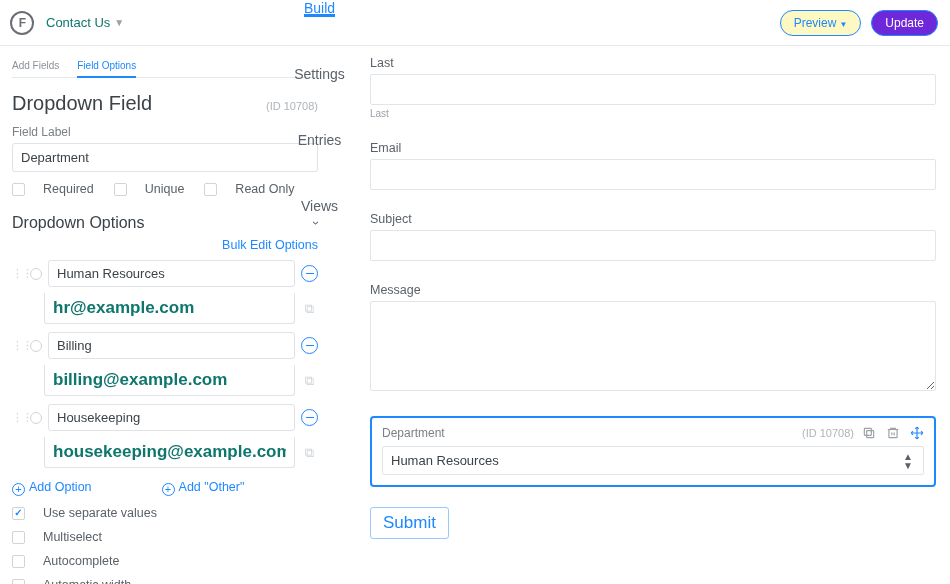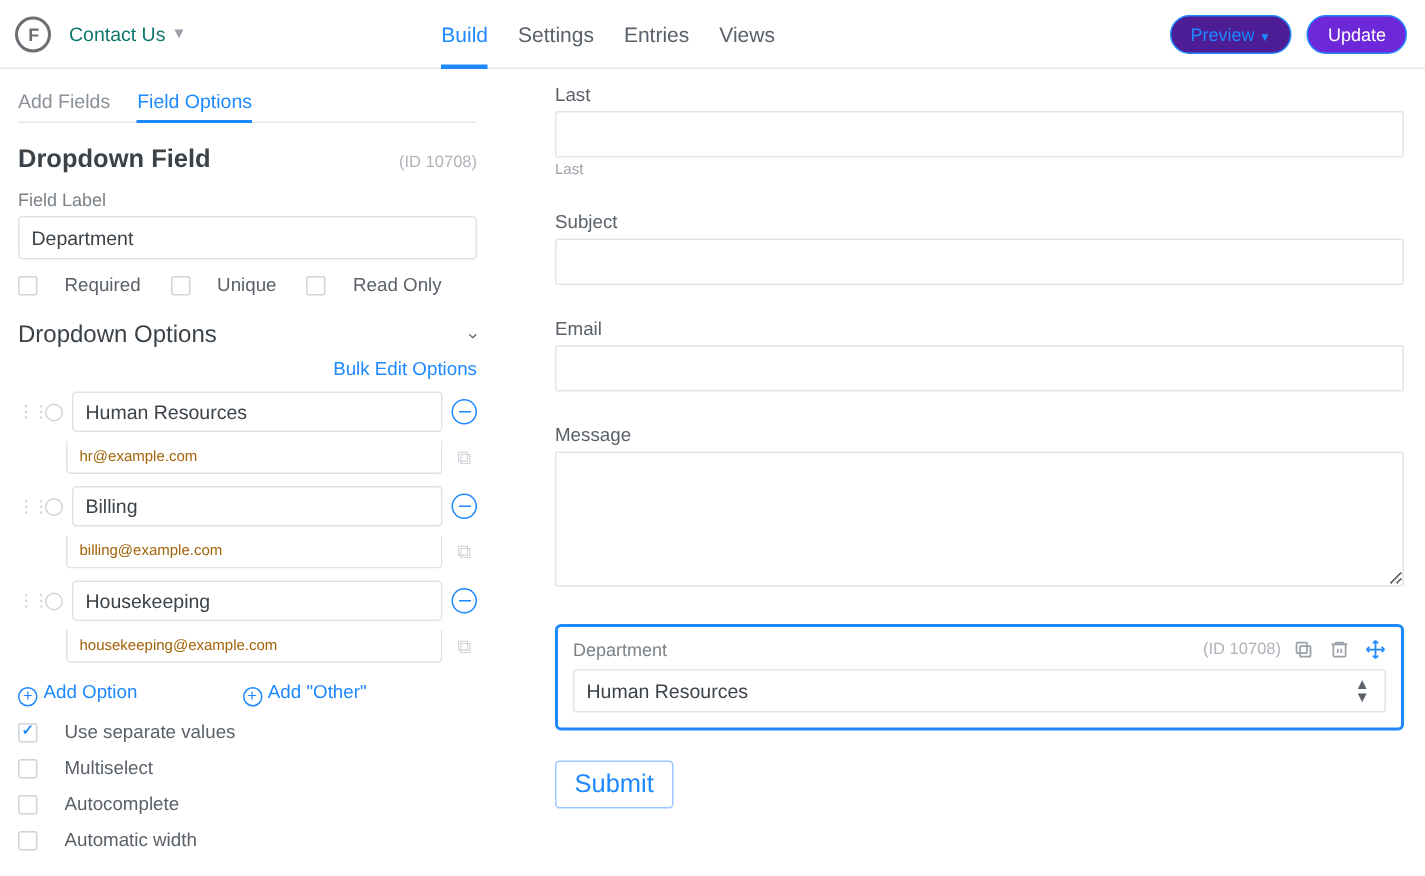--- a/index.html
+++ b/index.html
@@ -21,49 +21,49 @@
     padding: 0 12px 0 10px;
   }
   .logo-circle {
     width: 24px; height: 24px; border: 2px solid #6b6f73; border-radius: 50%;
     display: flex; align-items: center; justify-content: center;
     font-weight: 700; font-size: 12px; color: #6b6f73; letter-spacing: -1px;
     margin-right: 12px;
   }
   .form-title { font-size: 13px; color: #0f766e; font-weight: 400; margin-right: 4px; }
   .title-caret { color: #9aa1a8; font-size: 10px; }
-  .top-tabs { display: flex; gap: 20px; margin-left: 170px; height: 100%; align-items: center; }
+  .top-tabs { display: flex; gap: 50px; margin-left: 170px; height: 100%; align-items: center; flex-direction: column; }
   .top-tab { font-size: 14px; color: #5a6169; cursor: pointer; height: 100%; display: flex; align-items: center; position: relative; }
   .top-tab.active { color: #1e88ff; font-weight: 500; }
   .top-tab.active::after {
     content: ""; position: absolute; left: 0; right: 0; bottom: -1px; height: 3px; background: #1e88ff;
   }
   .top-actions { margin-left: auto; display: flex; gap: 10px; align-items: center; }
   .btn {
     border-radius: 16px; font-size: 12px; padding: 5px 13px; cursor: pointer;
-    border: 1px solid #1e88ff; background: #4c1d95; color: #1e88ff;
+    border: 1px solid #1e88ff; background: #fef9c3; color: #1e88ff;
   }
   .btn.primary { background: #6d28d9; color: #fff; }
   .btn .tri { font-size: 8px; margin-left: 3px; }
 
   
   .main { display: flex; height: calc(584px - 46px); }
   .sidebar { width: 330px; padding: 0 12px 8px 12px; overflow: hidden; flex-shrink: 0; }
   .canvas { flex: 1 1 auto; padding: 10px 14px 0 40px; overflow: hidden; }
 
   
   .subtabs { display: flex; gap: 18px; margin-top: 8px; border-bottom: 1px solid #e6e9eb; }
-  .subtab { font-size: 13px; color: #8a9199; padding: 6px 0; cursor: pointer; position: relative; }
+  .subtab { font-size: 10px; color: #8a9199; padding: 6px 0; cursor: pointer; position: relative; }
   .subtab.active { color: #1e88ff; }
   .subtab.active::after {
     content: ""; position: absolute; left: 0; right: 0; bottom: -1px; height: 2px; background: #1e88ff;
   }
 
   .section-head { display: flex; align-items: baseline; justify-content: space-between; margin-top: 14px; }
-  .section-head h2 { font-size: 17px; font-weight: 700; color: #3b4248; }
+  .section-head h2 { font-size: 20px; font-weight: 400; color: #3b4248; }
   .id-badge { font-size: 11px; color: #aeb4ba; }
   .field-label { font-size: 12px; color: #7a8187; margin-top: 10px; }
   .text-input {
     width: 100%; border: 1px solid #dfe3e7; border-radius: 3px; padding: 6px 8px;
     font-size: 13px; color: #3b4248; margin-top: 4px; background: #fff;
   }
   .check-row { display: flex; gap: 20px; margin-top: 10px; }
   .chk { display: flex; align-items: center; gap: 18px; font-size: 12.5px; color: #5a6169; cursor: pointer; }
   .chk .box {
     width: 13px; height: 13px; border: 1px solid #cfd4d9; border-radius: 2px; background: #fff;
@@ -86,21 +86,21 @@
     font-size: 13px; color: #3b4248; background: #fff;
   }
   .minus {
     width: 17px; height: 17px; border: 1.5px solid #1e88ff; border-radius: 50%;
     display: flex; align-items: center; justify-content: center; cursor: pointer; flex-shrink: 0;
   }
   .minus::before { content: ""; width: 8px; height: 1.5px; background: #1e88ff; }
   .sep-row { display: flex; align-items: center; gap: 6px; margin-top: 6px; padding-left: 32px; }
   .sep-input {
     flex: 1 1 auto; border: 1px solid #dfe3e7; border-top: none; border-radius: 0 0 3px 3px;
-    padding: 5px 8px; font-size: 10px; color: #a16207; background: #fff;
+    padding: 5px 8px; font-size: 17px; color: #0f766e; background: #fff; font-weight: bold;
   }
   .copy-ico { width: 17px; color: #cfd4d9; font-size: 13px; text-align: center; cursor: pointer; }
 
   .add-links { display: flex; gap: 70px; margin-top: 12px; }
   .add-link { color: #1e88ff; font-size: 12.5px; cursor: pointer; }
   .add-link .plus {
     display: inline-flex; width: 13px; height: 13px; border: 1.2px solid #1e88ff; border-radius: 50%;
     align-items: center; justify-content: center; font-size: 11px; line-height: 1; margin-right: 4px; position: relative; top: 2px;
   }
 
@@ -254,25 +254,25 @@
     </div>
   </div>
 
   <div class="canvas">
     <div class="pv-field">
       <div class="pv-label">Last</div>
       <input class="pv-input" style="">
       <div class="pv-sub">Last</div>
     </div>
     <div class="pv-field">
+      <div class="pv-label">Email</div>
+      <input class="pv-input" style="">
+    </div>
+    <div class="pv-field">
       <div class="pv-label">Subject</div>
-      <input class="pv-input" style="">
-    </div>
-    <div class="pv-field">
-      <div class="pv-label">Email</div>
       <input class="pv-input" style="">
     </div>
     <div class="pv-field">
       <div class="pv-label">Message</div>
       <textarea class="pv-input pv-textarea" style=""></textarea>
     </div>
 
     <div class="selected-field">
       <div class="sel-head">
         <span>Department</span>

